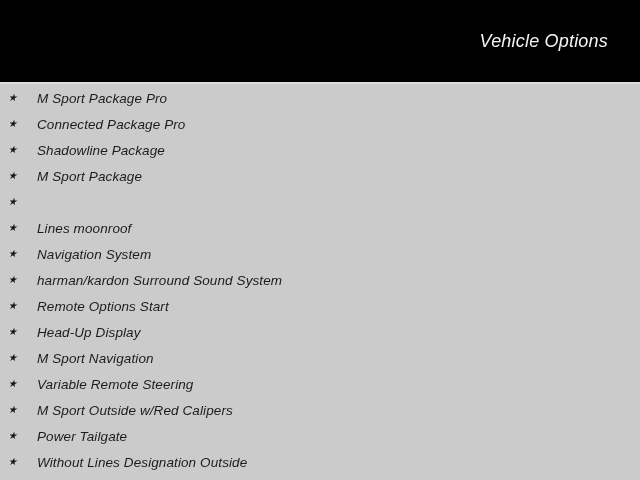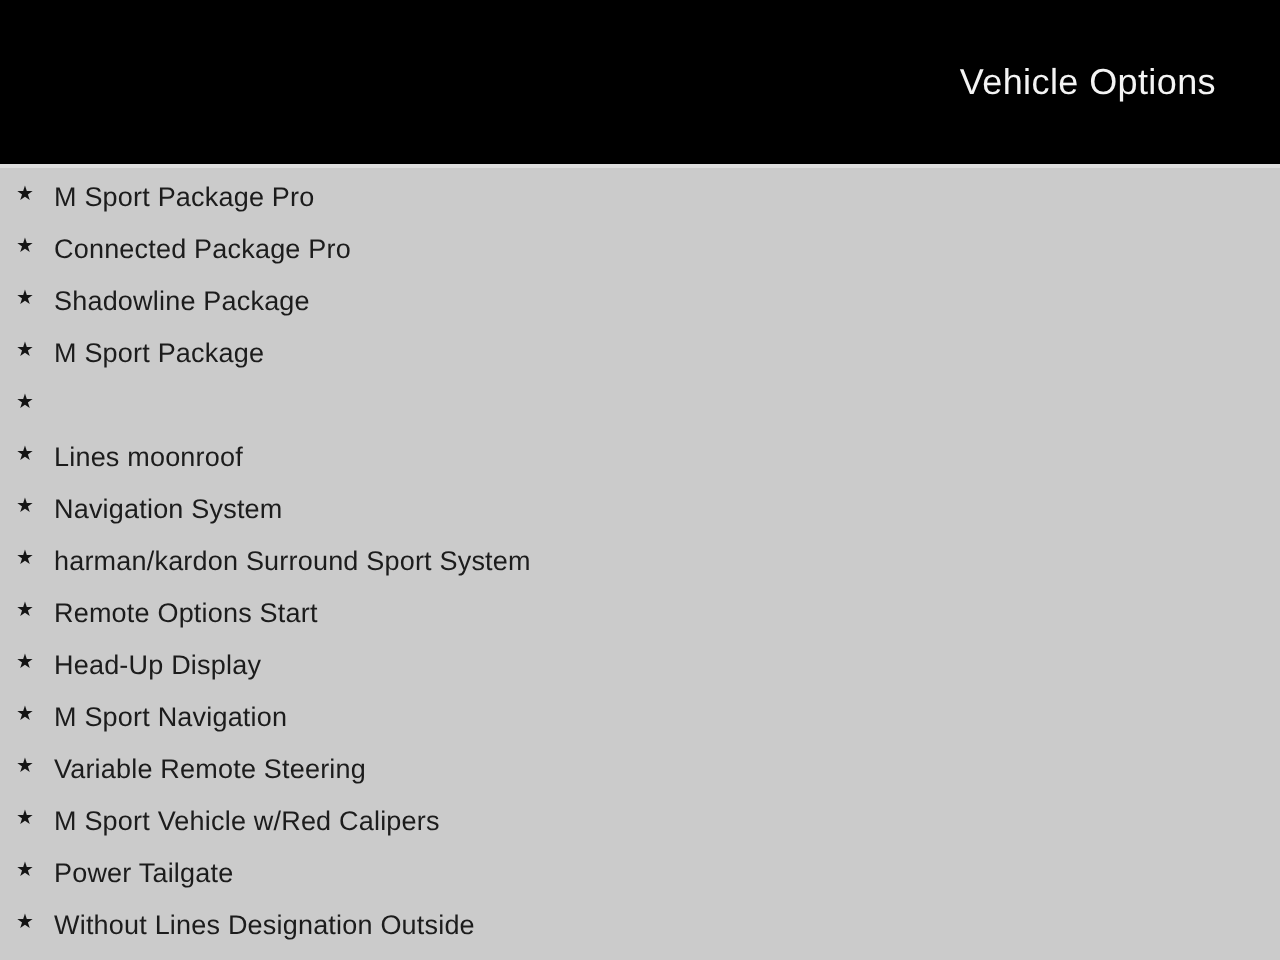--- a/index.html
+++ b/index.html
@@ -1,15 +1,15 @@
 <!DOCTYPE html>
 <html><head>
 <meta charset="utf-8">
 <style>
-  * { margin: 0; padding: 0; box-sizing: border-box; }
+  * { margin: 0; padding: 0; box-sizing: border-box; font-style: italic; }
   html, body {
     width: 640px;
     height: 480px;
     overflow: hidden;
     background: #cbcbcb;
     font-family: "Liberation Sans", sans-serif;
   }
   .header {
     width: 640px;
     height: 82px;
@@ -45,21 +45,21 @@
     width: 14px;
     font-size: 10px;
     line-height: 1;
     color: #141414;
     flex: 0 0 14px;
     text-align: left;
   }
   .option-label {
     font-size: 13.5px;
     color: #1c1c1c;
-    margin-left: 5px;
+    margin-left: 15px;
     letter-spacing: 0.1px;
   }
 </style>
 </head>
 <body>
 
 <div class="header">
   <div class="header-title">Vehicle Options</div>
 </div>
 
@@ -94,21 +94,21 @@
     <span class="option-label">Lines moonroof</span>
   </li>
 
   <li class="option-item">
     <span class="star">★</span>
     <span class="option-label">Navigation System</span>
   </li>
 
   <li class="option-item">
     <span class="star">★</span>
-    <span class="option-label">harman/kardon Surround Sport System</span>
+    <span class="option-label">harman/kardon Surround Sound System</span>
   </li>
 
   <li class="option-item">
     <span class="star">★</span>
     <span class="option-label">Remote Options Start</span>
   </li>
 
   <li class="option-item">
     <span class="star">★</span>
     <span class="option-label">Head-Up Display</span>
@@ -119,21 +119,21 @@
     <span class="option-label">M Sport Navigation</span>
   </li>
 
   <li class="option-item">
     <span class="star">★</span>
     <span class="option-label">Variable Remote Steering</span>
   </li>
 
   <li class="option-item">
     <span class="star">★</span>
-    <span class="option-label">M Sport Vehicle w/Red Calipers</span>
+    <span class="option-label">M Sport Outside w/Red Calipers</span>
   </li>
 
   <li class="option-item">
     <span class="star">★</span>
     <span class="option-label">Power Tailgate</span>
   </li>
 
   <li class="option-item">
     <span class="star">★</span>
     <span class="option-label">Without Lines Designation Outside</span>

